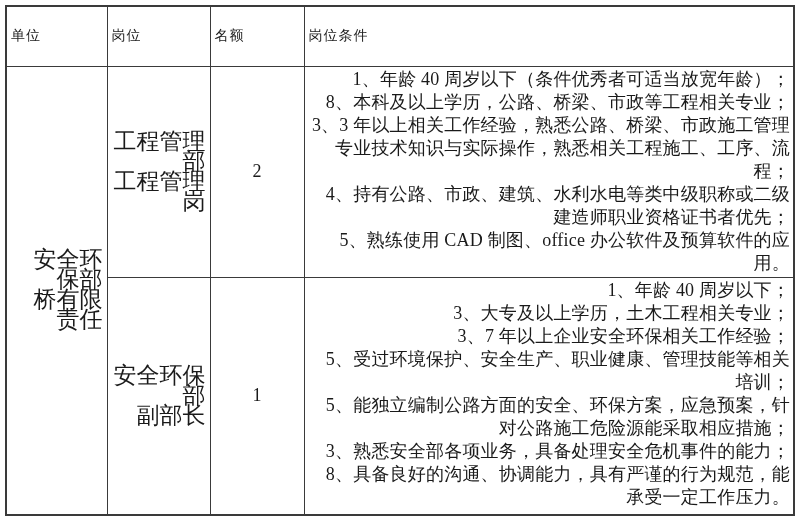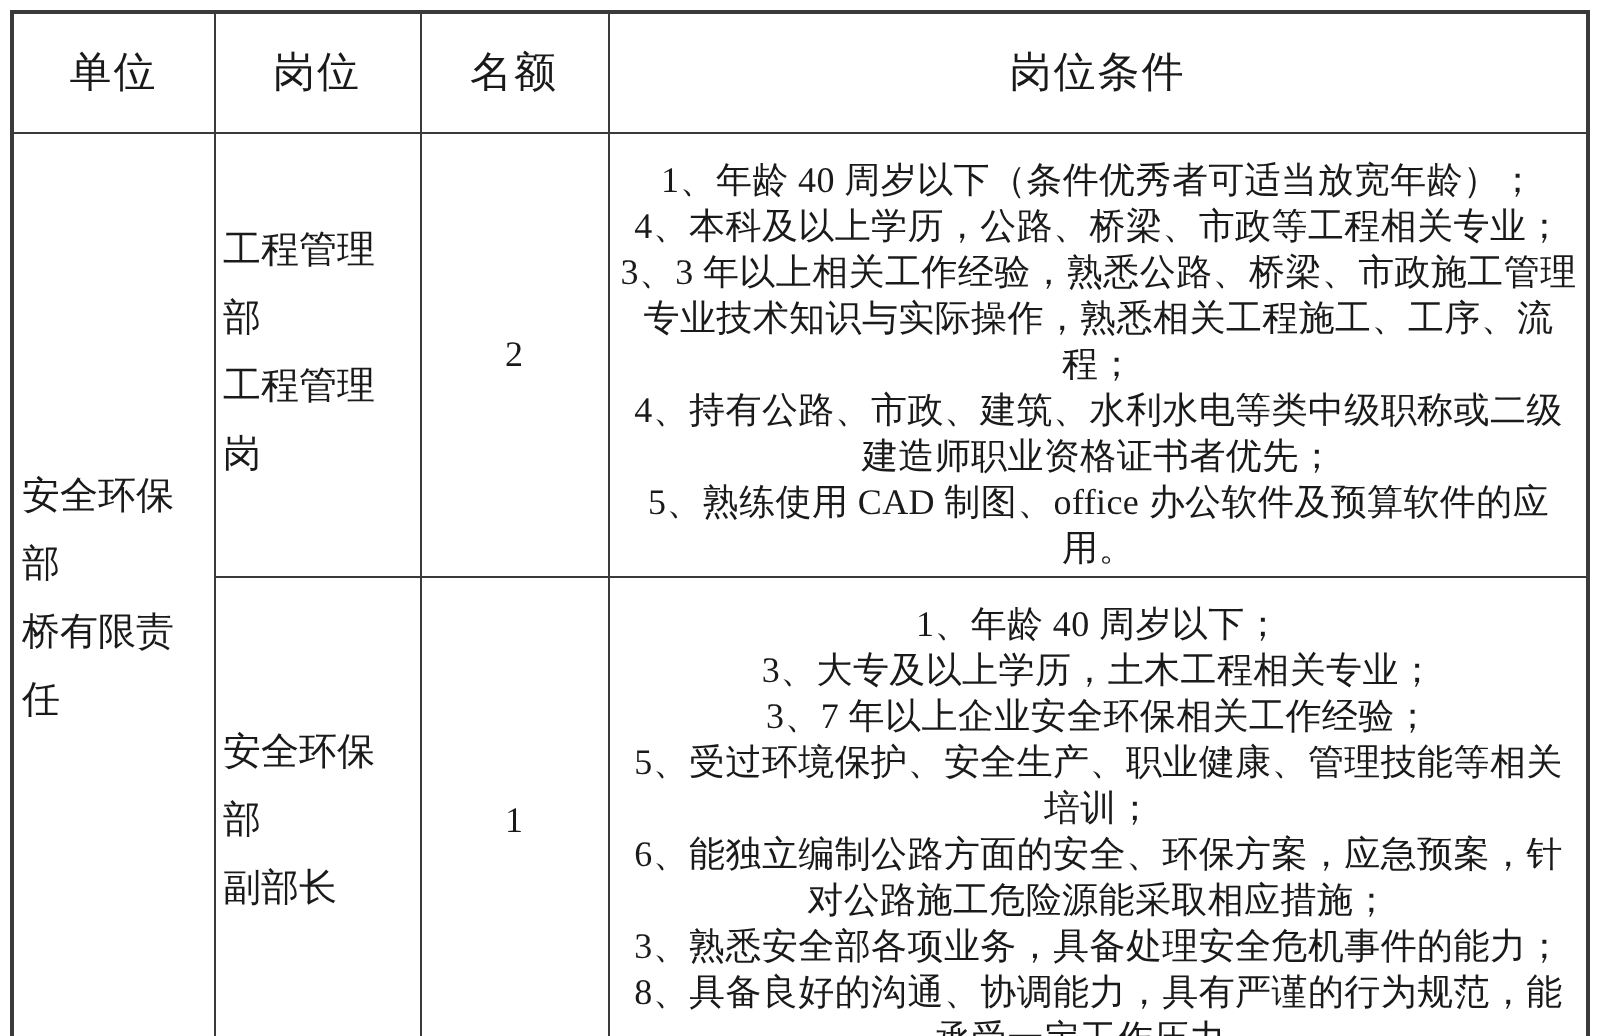--- a/index.html
+++ b/index.html
@@ -34,38 +34,38 @@
   col.c-unit  { width: 101px; }
   col.c-pos   { width: 103px; }
   col.c-quota { width: 94px;  }
   col.c-cond  { width: auto;  }
 
   tr.header-row { height: 60px; }
   tr.data-row-1 { height: 210px; }
   tr.data-row-2 { height: 238px; }
 
   .header-row th {
-    font-size: 21px;
-    text-align: center;
+    font-size: 14px;
+    text-align: left;
     letter-spacing: 1px;
   }
   td.unit-cell, td.pos-cell {
-    text-align: left;
-    font-size: 19px;
-    line-height: 34px;
+    text-align: right;
+    font-size: 23px;
+    line-height: 20px;
   }
   td.quota-cell {
     text-align: center;
     font-size: 18px;
   }
   td.cond-cell {
     vertical-align: top;
-    text-align: center;
+    text-align: right;
     font-size: 18px;
-    padding: 12px 3px 2px 4px;
+    padding: 1px 3px 2px 4px;
   }
   .cond-line {
     line-height: 23px;
     letter-spacing: 0.2px;
   }
 </style>
 </head>
 <body>
 
 <div class="page">
@@ -90,38 +90,38 @@
         <div>安全环保部</div>
         <div>桥有限责任</div>
       </td>
       <td class="pos-cell">
         <div>工程管理部</div>
         <div>工程管理岗</div>
       </td>
       <td class="quota-cell">2</td>
       <td class="cond-cell">
         <div class="cond-line">1、年龄 40 周岁以下（条件优秀者可适当放宽年龄）；</div>
-        <div class="cond-line">4、本科及以上学历，公路、桥梁、市政等工程相关专业；</div>
+        <div class="cond-line">8、本科及以上学历，公路、桥梁、市政等工程相关专业；</div>
         <div class="cond-line">3、3 年以上相关工作经验，熟悉公路、桥梁、市政施工管理专业技术知识与实际操作，熟悉相关工程施工、工序、流程；</div>
         <div class="cond-line">4、持有公路、市政、建筑、水利水电等类中级职称或二级建造师职业资格证书者优先；</div>
         <div class="cond-line">5、熟练使用 CAD 制图、office 办公软件及预算软件的应用。</div>
       </td>
     </tr>
 
     <tr class="data-row-2">
       <td class="pos-cell">
         <div>安全环保部</div>
         <div>副部长</div>
       </td>
       <td class="quota-cell">1</td>
       <td class="cond-cell">
         <div class="cond-line">1、年龄 40 周岁以下；</div>
         <div class="cond-line">3、大专及以上学历，土木工程相关专业；</div>
         <div class="cond-line">3、7 年以上企业安全环保相关工作经验；</div>
         <div class="cond-line">5、受过环境保护、安全生产、职业健康、管理技能等相关培训；</div>
-        <div class="cond-line">6、能独立编制公路方面的安全、环保方案，应急预案，针对公路施工危险源能采取相应措施；</div>
+        <div class="cond-line">5、能独立编制公路方面的安全、环保方案，应急预案，针对公路施工危险源能采取相应措施；</div>
         <div class="cond-line">3、熟悉安全部各项业务，具备处理安全危机事件的能力；</div>
         <div class="cond-line">8、具备良好的沟通、协调能力，具有严谨的行为规范，能承受一定工作压力。</div>
       </td>
     </tr>
   </tbody>
     </table>
 </div>
 
 </body></html>

